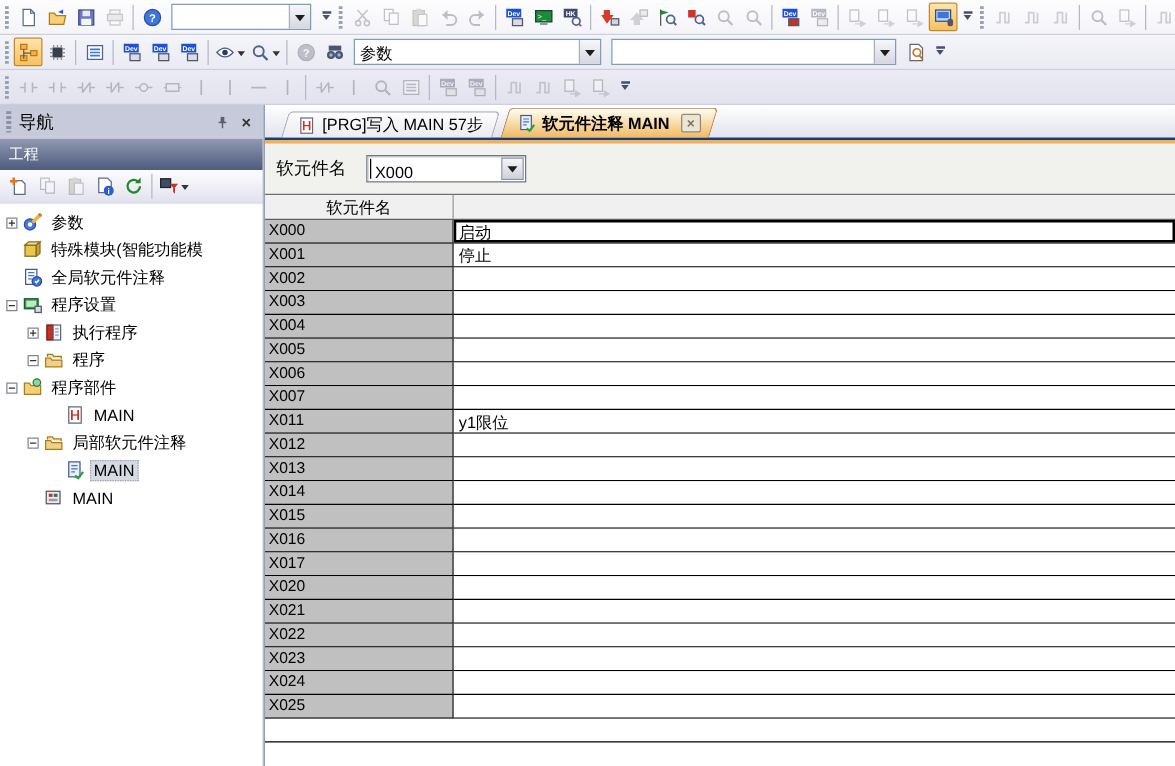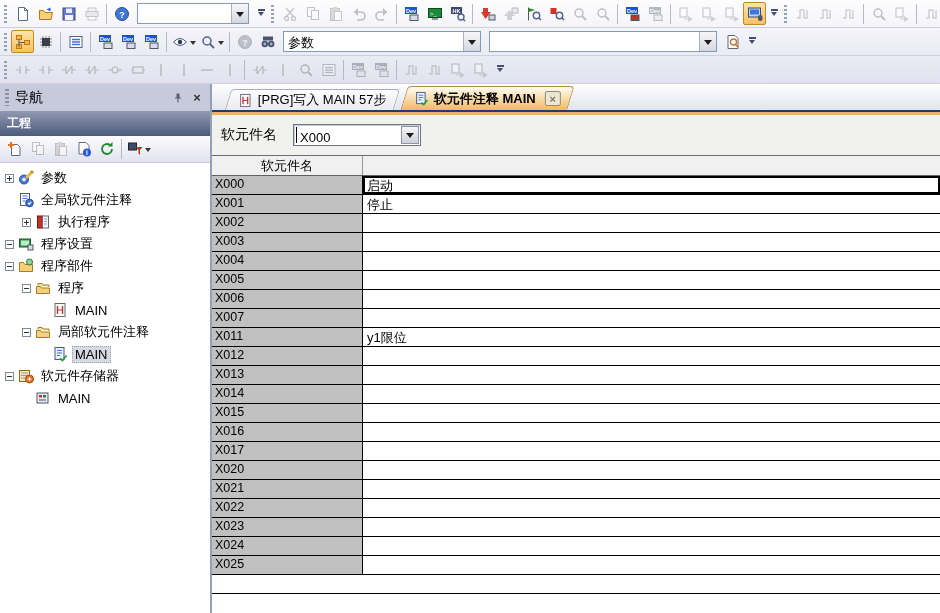--- a/index.html
+++ b/index.html
@@ -28,21 +28,21 @@
   
   .content{display:flex;height:529px;background:#dfe4f0;}
 
   
   .nav{width:211px;flex:none;display:flex;flex-direction:column;background:#fff;border-right:1px solid #93a0b8;}
   .nav-title{height:27px;background:#c7cada;display:flex;align-items:center;padding:0 5px;font-size:14px;flex:none;}
   .nav-grip{width:4px;height:17px;background:repeating-linear-gradient(#8a90a6 0 2px,transparent 2px 4px);margin-right:6px;}
   .nav-title .t{flex:1;}
   .nav-tbtn{width:16px;height:16px;display:flex;align-items:center;justify-content:center;margin-left:3px;color:#333;font-size:13px;font-weight:bold;}
   .nav-tbtn .svg-ic{width:12px;height:12px;}
-  .nav-section{height:25px;flex:none;background:linear-gradient(#9099b0,#4e5b7d);color:#fff;font-weight:bold;font-size:12px;display:flex;align-items:center;padding:0 7px;}
+  .nav-section{height:25px;flex:none;background:linear-gradient(#9099b0,#4e5b7d);color:#fff;font-weight:normal;font-size:12px;display:flex;align-items:center;padding:0 7px;}
   .nav-tools{height:27px;flex:none;background:linear-gradient(#fdfdfe,#e1e2ee);border-bottom:1px solid #cdcede;display:flex;align-items:center;padding:0 3px;}
   .nav-tree{flex:1;background:#fff;padding:4px 0 0 3px;overflow:hidden;font-size:13px;}
   .tree-item{height:22px;display:flex;align-items:center;white-space:nowrap;}
   .tree-sp{flex:none;}
   .tree-box{width:9px;height:9px;border:1px solid #808898;background:#fff;position:relative;margin-right:4px;flex:none;}
   .tree-box::before{content:"";position:absolute;left:1px;right:1px;top:3px;height:1px;background:#333;}
   .tree-box.plus::after{content:"";position:absolute;top:1px;bottom:1px;left:3px;width:1px;background:#333;}
   .tree-noex{width:13px;flex:none;}
   .tree-icon{width:16px;height:16px;margin-right:4px;flex:none;}
   .tree-label{padding:1px 3px;overflow:hidden;}
@@ -721,75 +721,87 @@
               <path d="M13 1l2 2" stroke="#b8892c" stroke-width="2"></path>
             </svg>
           </span>
           <span class="tree-label">参数</span>
         </div>
         <div class="tree-item">
           <span class="tree-sp" style="width: 2px;"></span>
           <span class="tree-noex"></span>
           <span class="svg-ic tree-icon">
             <svg viewBox="0 0 16 16">
+              <rect x="2" y="4" width="9" height="9" fill="#e8c84a" stroke="#8a6b1a"></rect>
+              <path d="M2 4l3-2.5h9L11 4z" fill="#f4e08a" stroke="#8a6b1a"></path>
+              <path d="M11 13l3-2.5V1.5L11 4z" fill="#c9a52e" stroke="#8a6b1a"></path>
+            </svg>
+          </span>
+          <span class="tree-label">特殊模块(智能功能模</span>
+        </div>
+        <div class="tree-item">
+          <span class="tree-sp" style="width: 2px;"></span>
+          <span class="tree-noex"></span>
+          <span class="svg-ic tree-icon">
+            <svg viewBox="0 0 16 16">
               <rect x="2.5" y="1.5" width="9" height="12" fill="#fff" stroke="#4a5a80"></rect>
               <path d="M4.5 4h5M4.5 6.5h5M4.5 9h3" stroke="#3f74d8"></path>
               <circle cx="11.5" cy="11" r="3.8" fill="#3f74d8" stroke="#24499a"></circle>
               <path d="M10 11l1.2 1.2 2-2.4" stroke="#fff" fill="none" stroke-width="1.2"></path>
             </svg>
           </span>
           <span class="tree-label">全局软元件注释</span>
         </div>
         <div class="tree-item">
+          <span class="tree-sp" style="width: 2px;"></span>
+          <span class="tree-box minus"></span>
+          <span class="svg-ic tree-icon">
+            <svg viewBox="0 0 16 16">
+              <rect x="1.5" y="3" width="11" height="8" fill="#2f9e4a" stroke="#1a5a2a"></rect>
+              <rect x="3" y="4.5" width="8" height="5" fill="#bfe8c8"></rect>
+              <rect x="10" y="9" width="5" height="5" fill="#d8dce8" stroke="#556"></rect>
+            </svg>
+          </span>
+          <span class="tree-label">程序设置</span>
+        </div>
+        <div class="tree-item">
           <span class="tree-sp" style="width: 19px;"></span>
           <span class="tree-box plus"></span>
           <span class="svg-ic tree-icon">
             <svg viewBox="0 0 16 16">
               <rect x="2.5" y="2" width="5" height="12" fill="#c23327" stroke="#7a1510"></rect>
               <rect x="7.5" y="2" width="6" height="12" fill="#f4f6fb" stroke="#667"></rect>
               <path d="M9 5h3M9 7.5h3M9 10h3" stroke="#99a"></path>
             </svg>
           </span>
           <span class="tree-label">执行程序</span>
         </div>
         <div class="tree-item">
-          <span class="tree-sp" style="width: 2px;"></span>
+          <span class="tree-sp" style="width: 19px;"></span>
           <span class="tree-box minus"></span>
           <span class="svg-ic tree-icon">
             <svg viewBox="0 0 16 16">
-              <rect x="1.5" y="3" width="11" height="8" fill="#2f9e4a" stroke="#1a5a2a"></rect>
-              <rect x="3" y="4.5" width="8" height="5" fill="#bfe8c8"></rect>
-              <rect x="10" y="9" width="5" height="5" fill="#d8dce8" stroke="#556"></rect>
-            </svg>
-          </span>
-          <span class="tree-label">程序设置</span>
+              <path d="M3 5.5v-2h4l1 1.5h6v2" fill="#f9e0a0" stroke="#a97c1e"></path>
+              <path d="M1.5 13.5v-7h4l1 1.5h8v5.5z" fill="#f2d088" stroke="#a97c1e"></path>
+            </svg>
+          </span>
+          <span class="tree-label">程序</span>
         </div>
         <div class="tree-item">
           <span class="tree-sp" style="width: 2px;"></span>
           <span class="tree-box minus"></span>
           <span class="svg-ic tree-icon">
             <svg viewBox="0 0 16 16">
               <path d="M1.5 13.5v-9h4l1.5 2h7.5v7z" fill="#f7cf74" stroke="#a97c1e"></path>
               <circle cx="11.5" cy="4" r="3" fill="#8fd4a0" stroke="#2a7a3a"></circle>
             </svg>
           </span>
           <span class="tree-label">程序部件</span>
         </div>
         <div class="tree-item">
-          <span class="tree-sp" style="width: 19px;"></span>
-          <span class="tree-box minus"></span>
-          <span class="svg-ic tree-icon">
-            <svg viewBox="0 0 16 16">
-              <path d="M3 5.5v-2h4l1 1.5h6v2" fill="#f9e0a0" stroke="#a97c1e"></path>
-              <path d="M1.5 13.5v-7h4l1 1.5h8v5.5z" fill="#f2d088" stroke="#a97c1e"></path>
-            </svg>
-          </span>
-          <span class="tree-label">程序</span>
-        </div>
-        <div class="tree-item">
           <span class="tree-sp" style="width: 36px;"></span>
           <span class="tree-noex"></span>
           <span class="svg-ic tree-icon">
             <svg viewBox="0 0 16 16">
               <rect x="3" y="1.5" width="10" height="13" fill="#fff" stroke="#667"></rect>
               <path d="M5.5 4v8M10.5 4v8" stroke="#c23327" stroke-width="1.4"></path>
               <path d="M5.5 8h5" stroke="#c23327"></path>
             </svg>
           </span>
           <span class="tree-label">MAIN</span>
@@ -809,33 +821,20 @@
           <span class="tree-sp" style="width: 36px;"></span>
           <span class="tree-noex"></span>
           <span class="svg-ic tree-icon">
             <svg viewBox="0 0 16 16">
               <rect x="3" y="1.5" width="9" height="12" fill="#eaf0fb" stroke="#4a5a80"></rect>
               <path d="M5 4.5h5M5 7h5M5 9.5h3" stroke="#3f74d8"></path>
               <path d="M8 12.5l2.5 2 4-5" stroke="#2a9e3a" stroke-width="1.8" fill="none"></path>
             </svg>
           </span>
           <span class="tree-label">MAIN</span>
-        </div>
-        <div class="tree-item">
-          <span class="tree-sp" style="width: 2px;"></span>
-          <span class="tree-box minus"></span>
-          <span class="svg-ic tree-icon">
-            <svg viewBox="0 0 16 16">
-              <rect x="1.5" y="2.5" width="10" height="11" fill="#f0e6d0" stroke="#8a6b1a"></rect>
-              <path d="M3 5h7M3 7.5h7M3 10h7" stroke="#b89a5a"></path>
-              <circle cx="11.5" cy="11" r="4" fill="#e8731f" stroke="#a8480f"></circle>
-              <path d="M9.5 11h4M11.5 9v4" stroke="#fff"></path>
-            </svg>
-          </span>
-          <span class="tree-label">软元件存储器</span>
         </div>
         <div class="tree-item">
           <span class="tree-sp" style="width: 19px;"></span>
           <span class="tree-noex"></span>
           <span class="svg-ic tree-icon">
             <svg viewBox="0 0 16 16">
               <rect x="2" y="3" width="11" height="10" fill="#e8ecf6" stroke="#556"></rect>
               <rect x="4" y="5" width="3" height="2.5" fill="#c23327"></rect>
               <rect x="8" y="5" width="3" height="2.5" fill="#2a7a3a"></rect>
               <rect x="4" y="9" width="7" height="2" fill="#99a"></rect>

